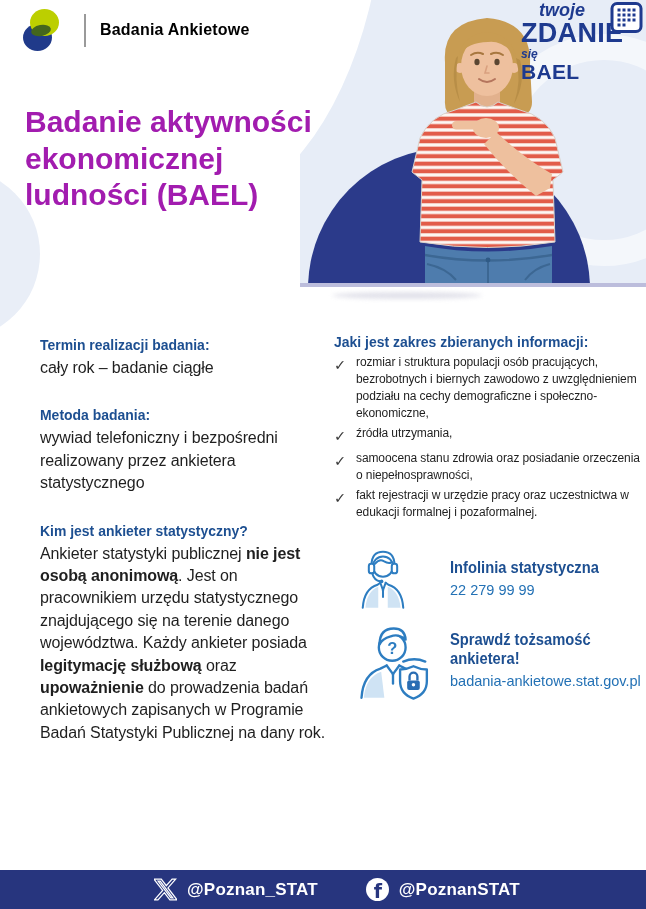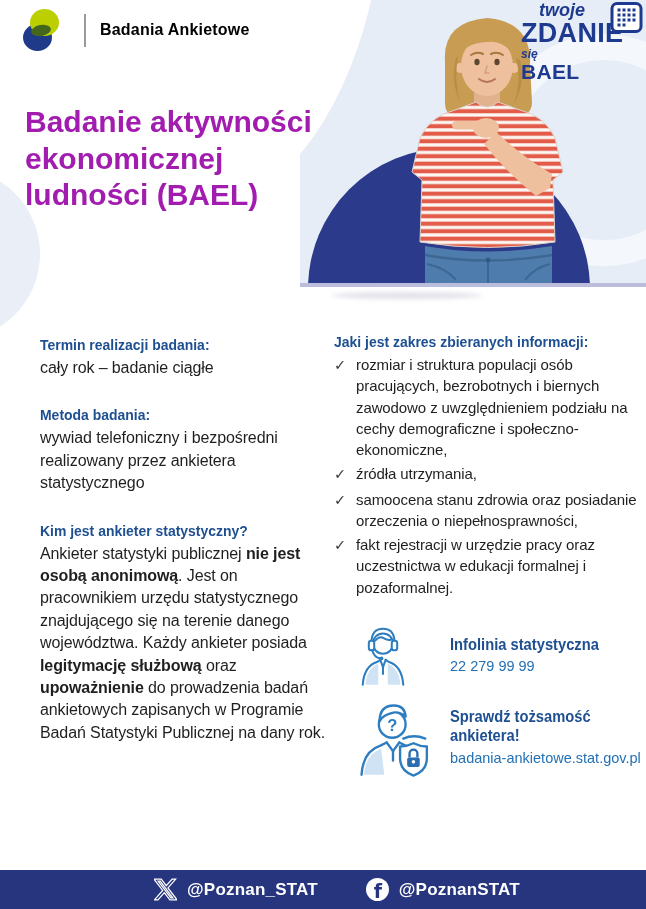--- a/index.html
+++ b/index.html
@@ -58,21 +58,21 @@
 
   .h-blue { margin:0 0 3px 0; color:#1d4f91; font-weight:bold; font-size:15.5px;
     white-space:nowrap; transform:scaleX(0.9); transform-origin:left center; }
   .body-text { margin:0; color:#1f1f1f; font-size:16px; line-height:1.4; letter-spacing:-0.1px; }
   .sec { margin-bottom:27px; }
   .sec:last-child { margin-bottom:0; }
 
   .checklist { margin:3px 0 0 0; padding:0; list-style:none; }
   .check-item { display:flex; align-items:flex-start; margin-bottom:3px; }
   .check-glyph { flex:0 0 22px; color:#3a3a3a; font-size:14.5px; line-height:1.52; }
-  .check-text { color:#1f1f1f; font-size:15px; line-height:1.42; letter-spacing:-0.1px; }
+  .check-text { color:#1f1f1f; font-size:12px; line-height:1.42; letter-spacing:-0.1px; }
 
   
   .contact { margin-top:24px; padding-left:22px; }
   .contact-row { display:flex; align-items:center; margin-bottom:8px; }
   .contact-icon { flex:0 0 78px; display:flex; justify-content:flex-start; }
   .contact-txt { margin-left:16px; }
   .c-title { width:205px; color:#1d4f91; font-weight:bold; font-size:16px; line-height:1.18;
     transform:scaleX(0.92); transform-origin:left top; }
   .c-value { color:#2371b5; font-size:14.5px; margin-top:4px; white-space:nowrap; }
 

